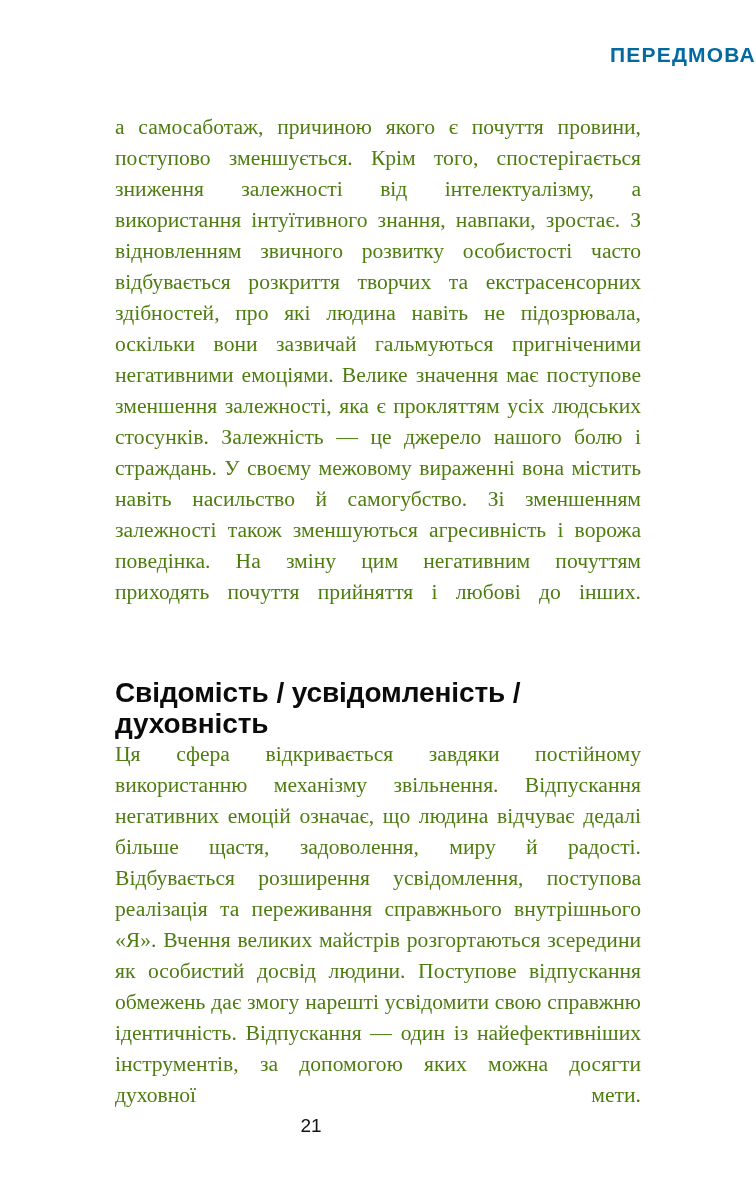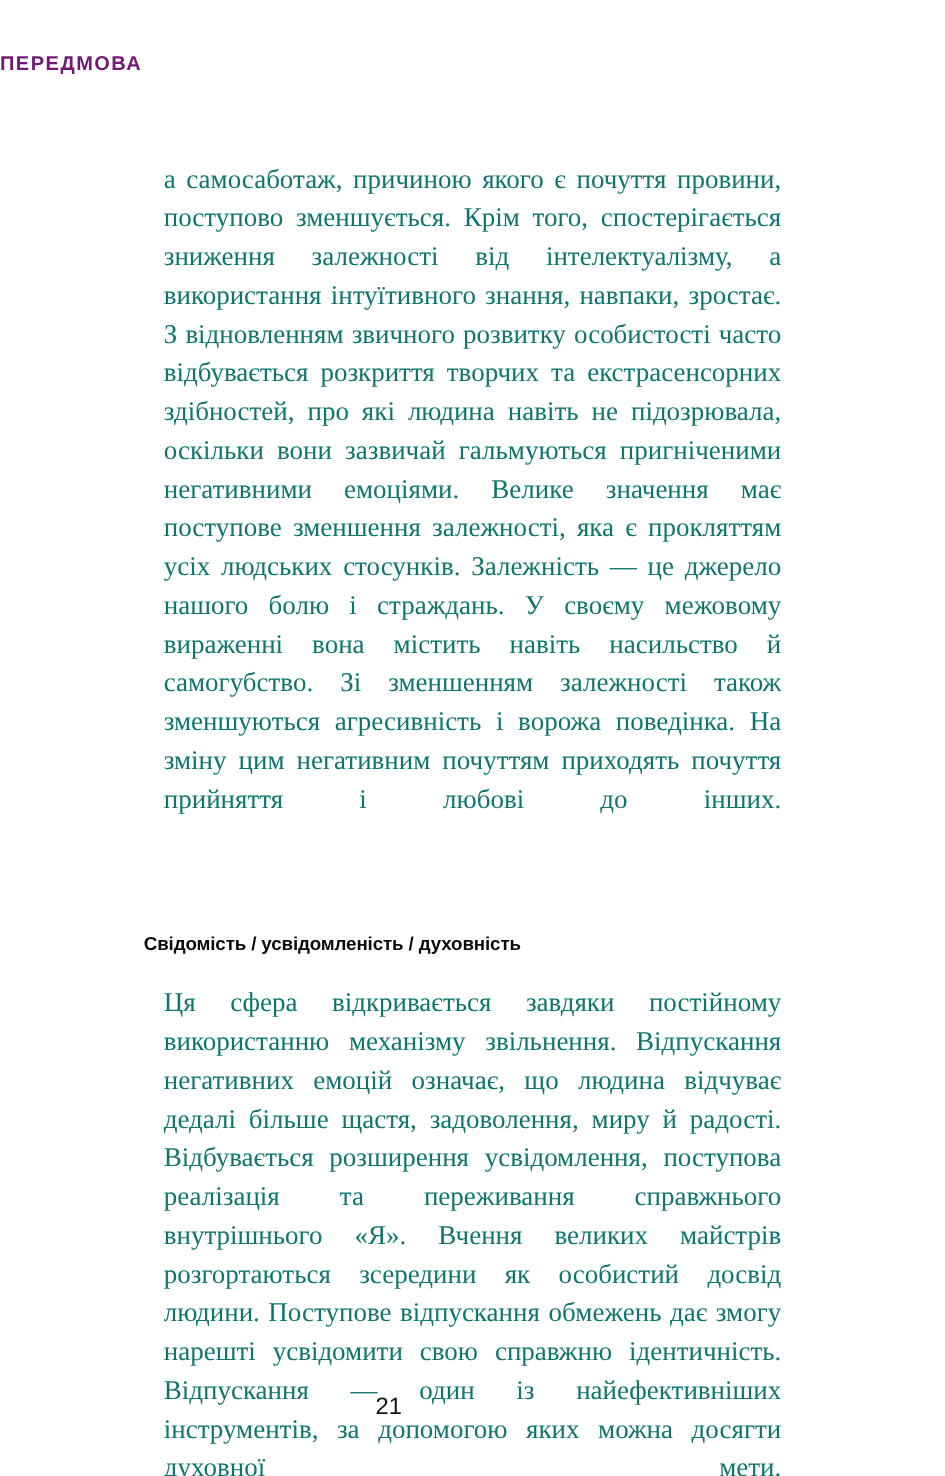--- a/index.html
+++ b/index.html
@@ -17,43 +17,43 @@
     overflow: hidden;
     box-sizing: border-box;
   }
 
   
   .running-head {
     position: absolute;
     top: 44px;
     left: 0;
     width: 756px;
-    text-align: left;
+    text-align: right;
     font-family: "Liberation Sans", sans-serif;
     font-weight: 600;
-    font-size: 16px;
+    font-size: 21px;
     letter-spacing: 1.2px;
-    color: #701a75;
+    color: #0369a1;
     line-height: 1;
   }
 
   
   .text-column {
     position: absolute;
     top: 112px;
     left: 115px;
     width: 526px;
   }
 
   .body-para {
-    margin: 16px;
+    margin: 0;
     font-family: "Liberation Serif", "DejaVu Serif", serif;
     font-size: 21.6px;
     line-height: 31px;
-    color: #0f766e;
+    color: #4d7c0f;
     text-align: justify;
     text-justify: inter-word;
     hyphens: manual;
     -webkit-hyphens: manual;
     text-indent: 0;
     word-spacing: 0px;
   }
 
   .body-para.indented {
     text-indent: 34px;
@@ -72,21 +72,21 @@
 
   .body-para.flush-last::after {
     display: none;
   }
 
   .section-heading {
     margin: 0;
     padding-top: 38px;
     font-family: "Liberation Sans", sans-serif;
     font-weight: bold;
-    font-size: 15px;
+    font-size: 28px;
     line-height: 31px;
     color: #0b0b0b;
     letter-spacing: -0.1px;
     text-align: left;
   }
 
   
   .folio {
     position: absolute;
     bottom: 46px;

